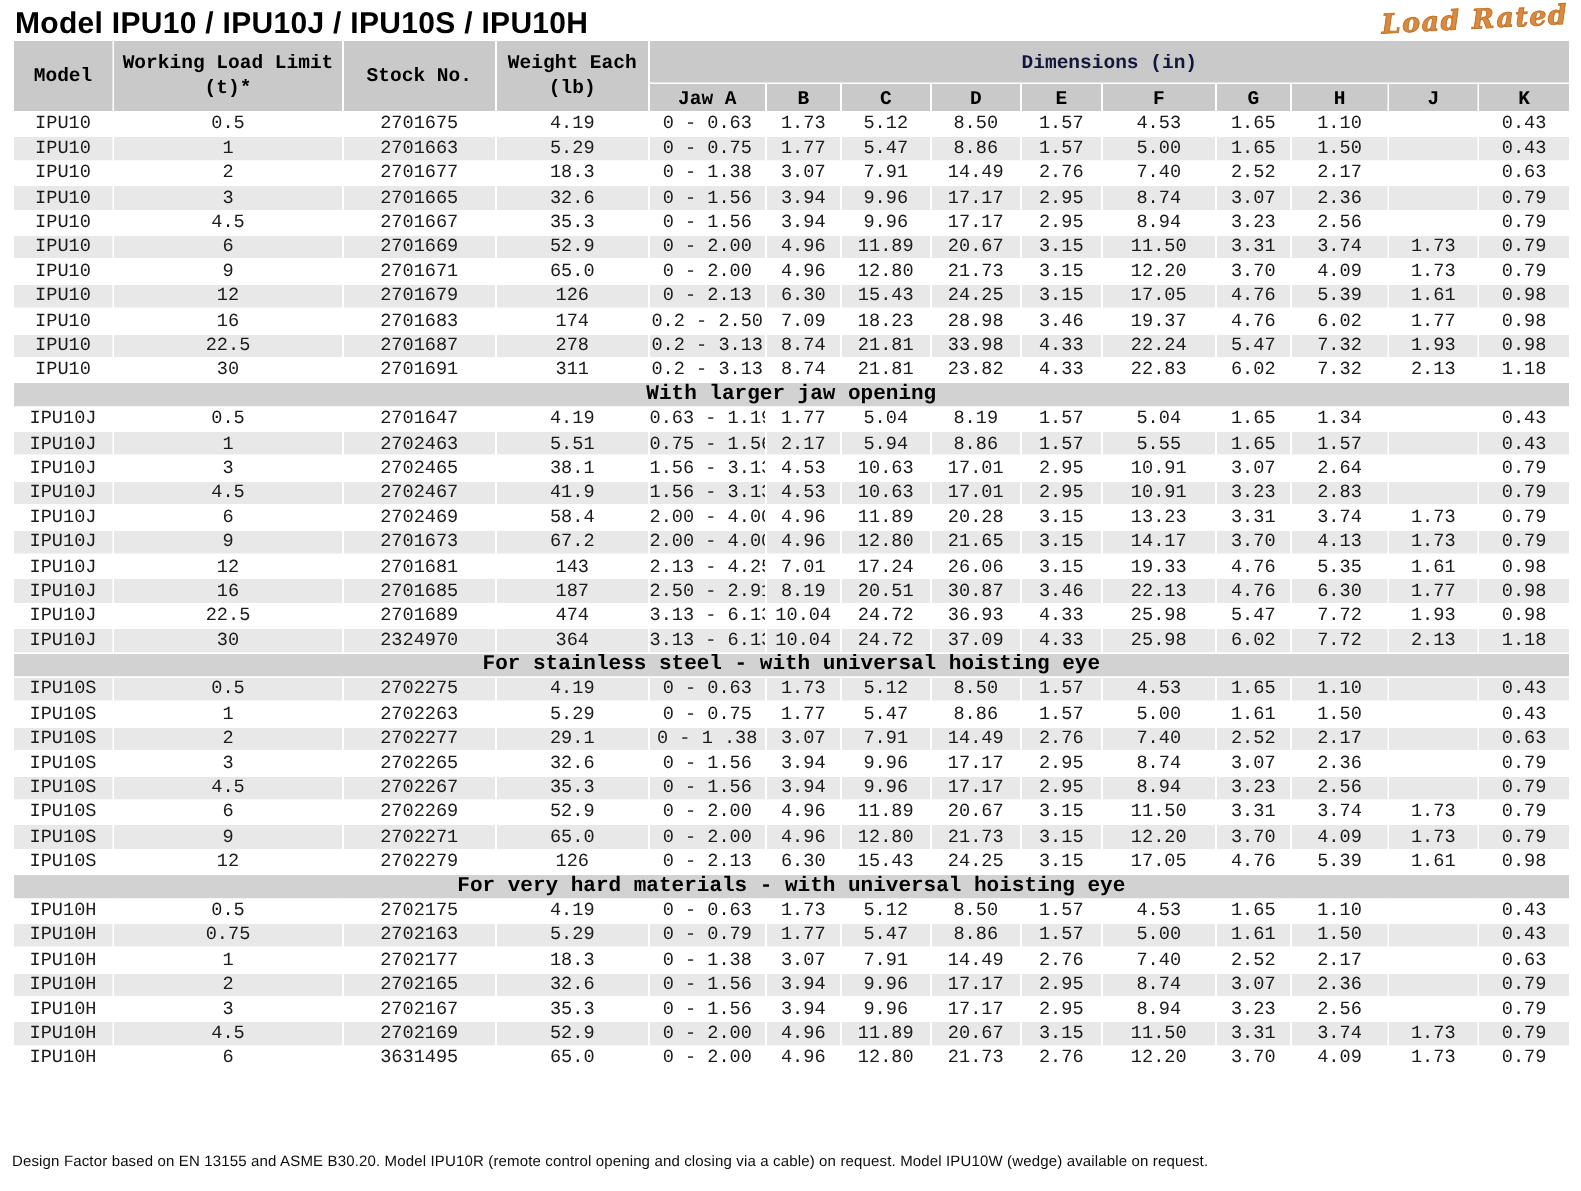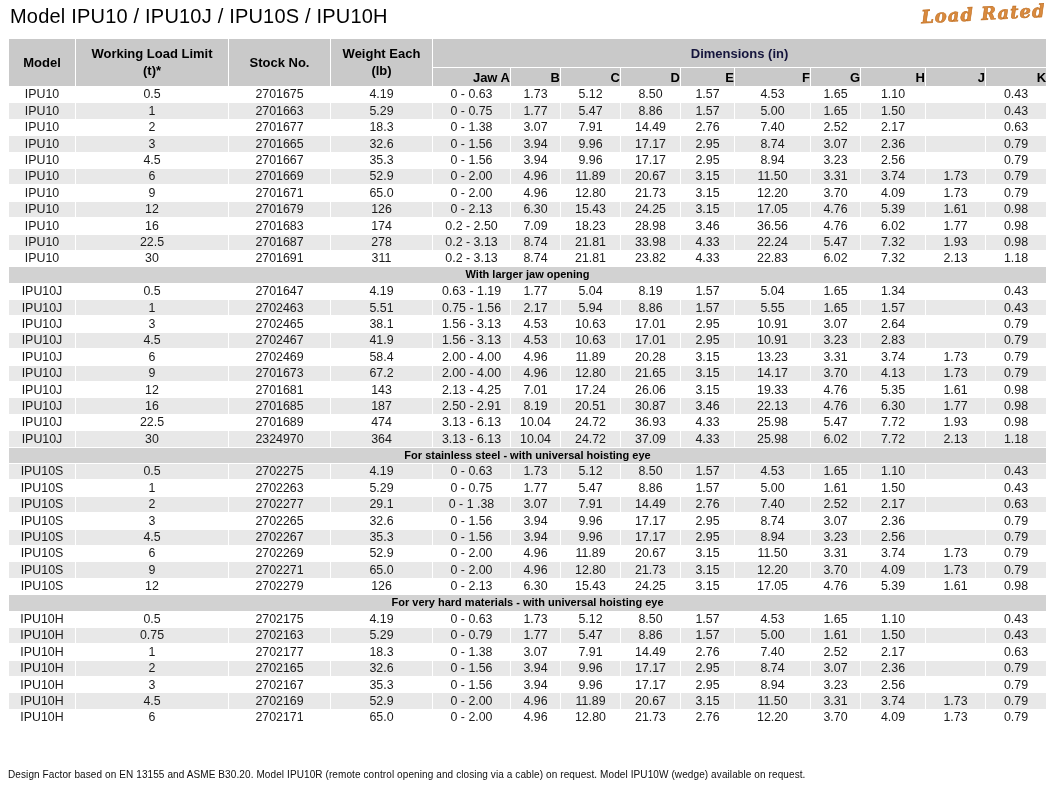--- a/index.html
+++ b/index.html
@@ -7,70 +7,71 @@
   body {
     width: 1054px; height: 794px;
     background: #ffffff;
     font-family: "Liberation Sans", sans-serif;
     color: #000;
     position: relative;
     overflow: hidden;
   }
   .page-title {
     position: absolute; left: 10px; top: 5px;
-    font-size: 20px; font-weight: normal;
+    font-size: 20px; font-weight: bold;
     letter-spacing: 0.2px;
   }
   .brand-logo {
     position: absolute; right: 8px; top: 3px;
     font-family: "DejaVu Serif", serif;
     font-style: italic; font-weight: bold;
     font-size: 18px;
     color: var(--logo-orange, #d98a3e);
     -webkit-text-stroke: 0.6px #c06f22;
     transform: rotate(-3deg);
     letter-spacing: 1px;
   }
   table.spec {
-    position: absolute; left: 8px; top: 38px;
+    position: absolute; left: 8px; top: 26px;
     width: 1038px;
     border-collapse: collapse;
     table-layout: fixed;
+    font-family: Liberation Mono, monospace;
   }
   th, td {
     border: 1px solid #ffffff;
     padding: 0;
     text-align: center;
     vertical-align: middle;
     white-space: nowrap;
     overflow: hidden;
   }
   thead th {
     background: var(--header-bg, #c9c9c9);
     font-size: 13px;
     font-weight: bold;
     color: #000;
   }
   th.prewrap { white-space: pre-line; line-height: 1.25; }
   tr.h-top th { height: 29px; }
-  tr.h-sub th { height: 19px; text-align: right; }
+  tr.h-sub th { height: 19px; }
   th.dim-header { color: var(--dim-text, #14143c); }
   tbody td {
     height: 16.4px;
     font-size: 12.4px;
     line-height: 1;
     color: #1b1b1b;
     background: #ffffff;
   }
   tbody tr.alt td { background: var(--row-alt-bg, #e8e8e8); }
   tbody td.section-cell {
     background: var(--section-bg, #d2d2d2);
     font-weight: bold;
     color: #000;
-    font-size: 11px;
+    font-size: 14px;
   }
   .footnote {
     position: absolute; left: 8px; top: 769px;
     font-size: 10px;
     color: #0d0d0d;
     letter-spacing: 0.1px;
   }
 </style>
 </head>
 <body style="--header-bg: #c9c9c9; --row-alt-bg: #e8e8e8; --section-bg: #d2d2d2; --logo-orange: #d98a3e; --dim-text: #14143c;">
@@ -250,21 +251,21 @@
       <tr>
         <td>IPU10</td>
         <td>16</td>
         <td>2701683</td>
         <td>174</td>
         <td>0.2 - 2.50</td>
         <td>7.09</td>
         <td>18.23</td>
         <td>28.98</td>
         <td>3.46</td>
-        <td>36.56</td>
+        <td>19.37</td>
         <td>4.76</td>
         <td>6.02</td>
         <td>1.77</td>
         <td>0.98</td>
       </tr>
       <tr class="alt">
         <td>IPU10</td>
         <td>22.5</td>
         <td>2701687</td>
         <td>278</td>
@@ -684,21 +685,21 @@
         <td>3.15</td>
         <td>11.50</td>
         <td>3.31</td>
         <td>3.74</td>
         <td>1.73</td>
         <td>0.79</td>
       </tr>
       <tr>
         <td>IPU10H</td>
         <td>6</td>
-        <td>2702171</td>
+        <td>3631495</td>
         <td>65.0</td>
         <td>0 - 2.00</td>
         <td>4.96</td>
         <td>12.80</td>
         <td>21.73</td>
         <td>2.76</td>
         <td>12.20</td>
         <td>3.70</td>
         <td>4.09</td>
         <td>1.73</td>

